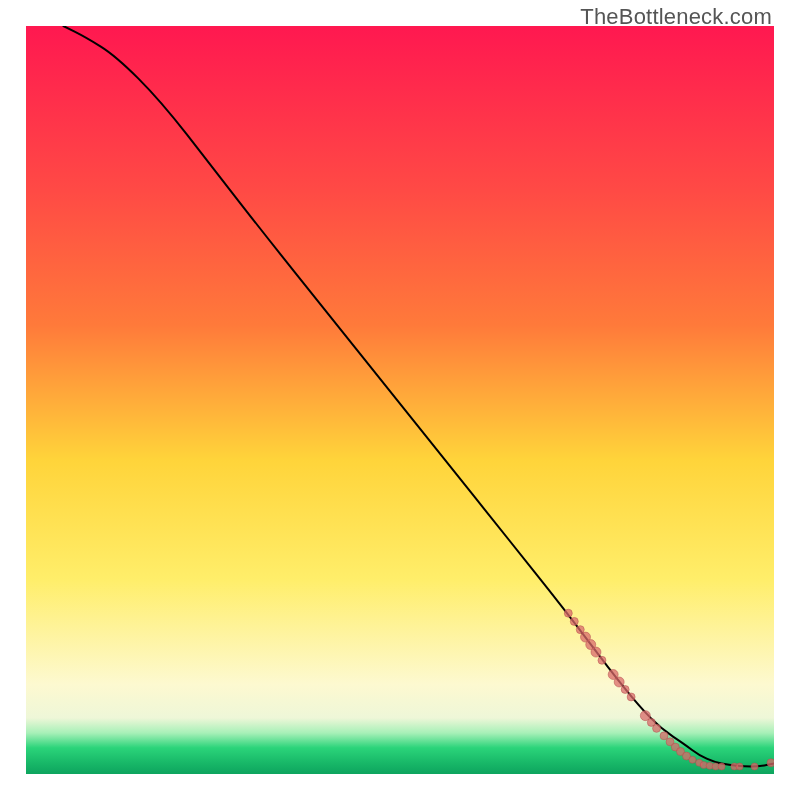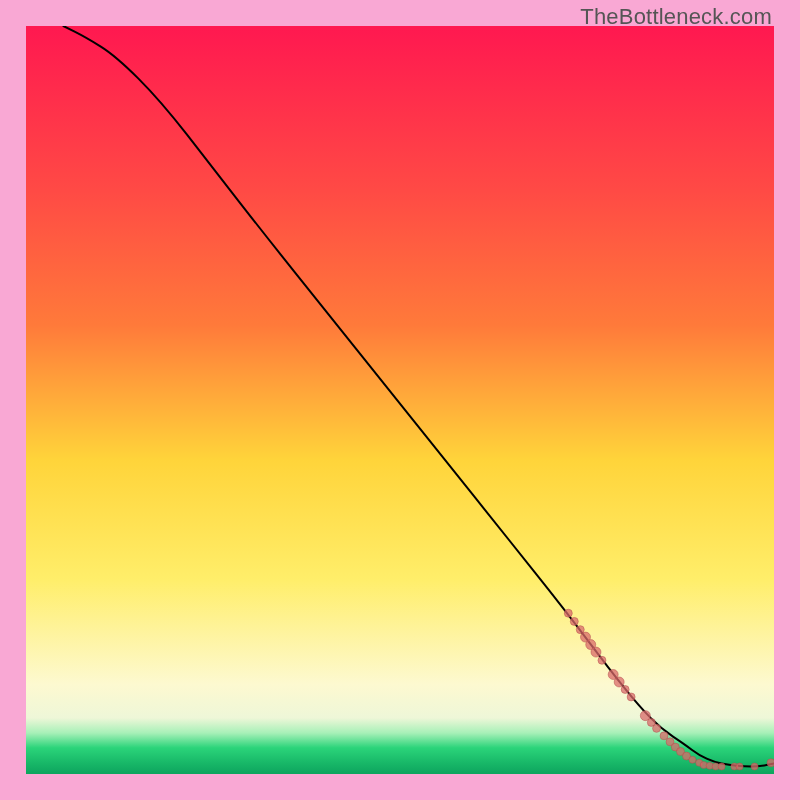--- a/index.html
+++ b/index.html
@@ -8,21 +8,21 @@
     width: 800px;
     height: 800px;
     overflow: hidden;
     background: #000;
     font-family: Arial, Helvetica, sans-serif;
   }
   .stage {
     position: relative;
     width: 800px;
     height: 800px;
-    background: #f9a8d4;
+    background: #ffffff;
   }
   .plot {
     position: absolute;
     left: 26px;
     top: 26px;
     width: 748px;
     height: 748px;
   }
   .watermark {
     position: absolute;

